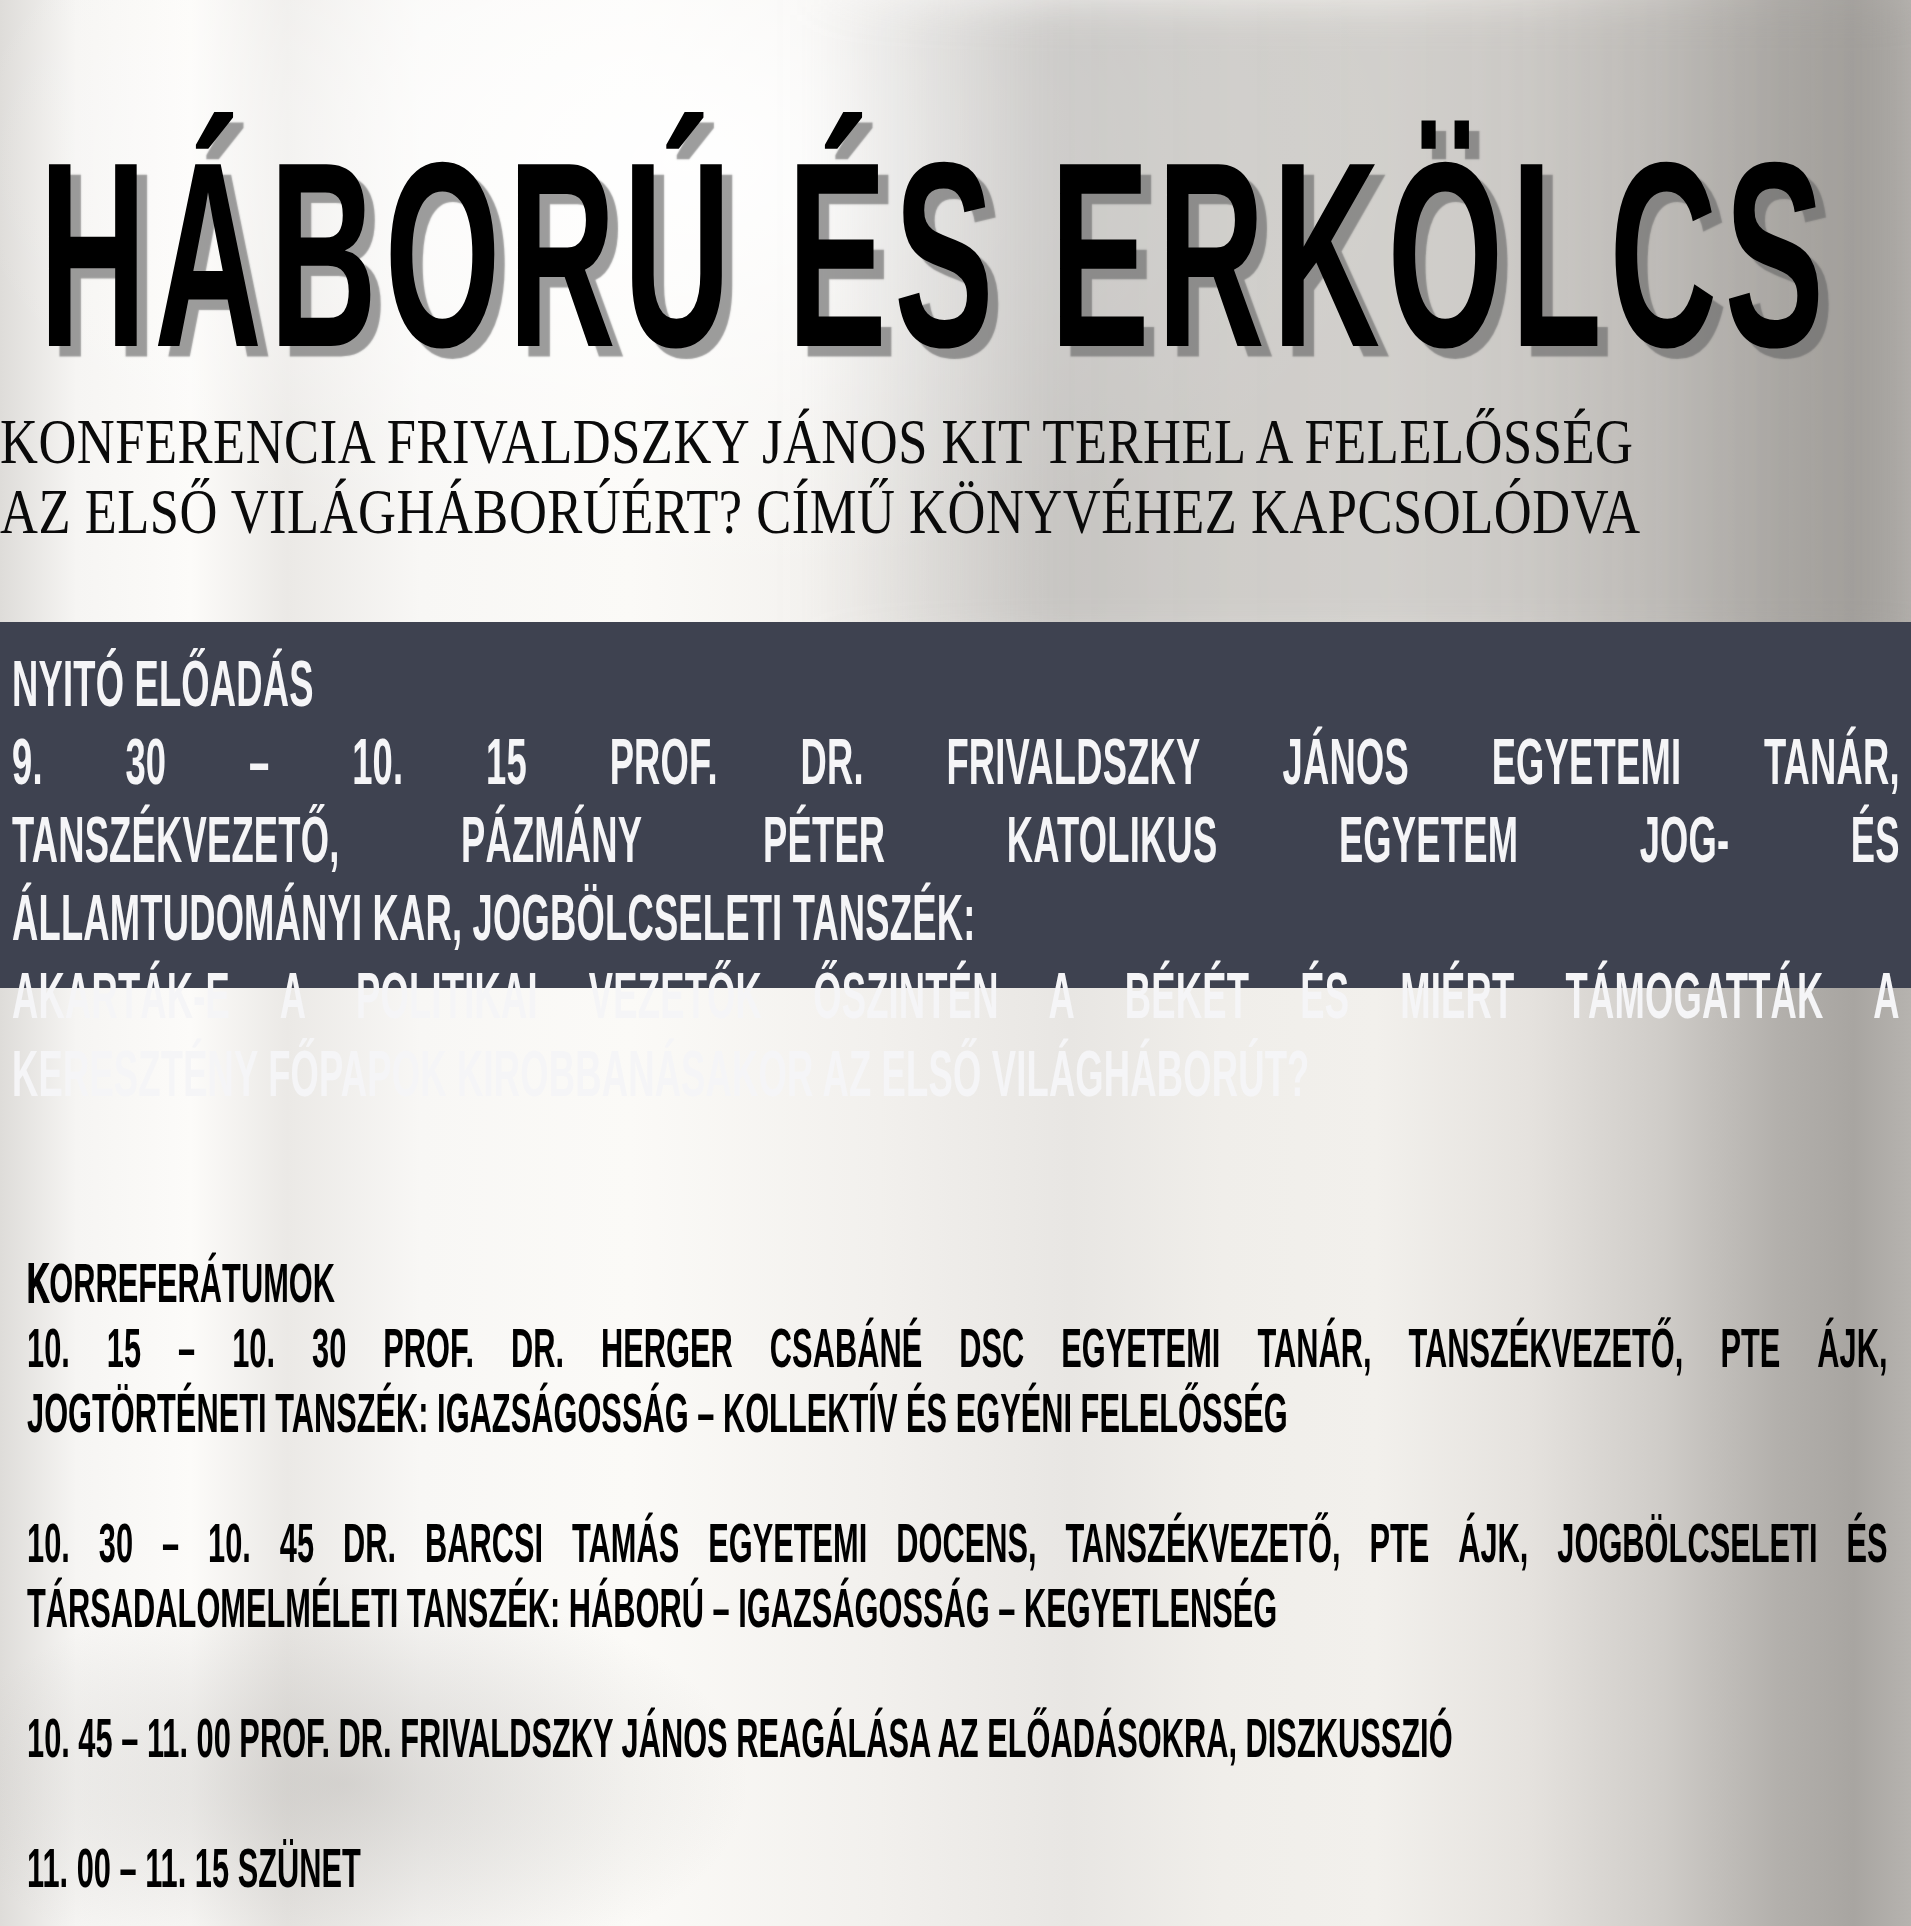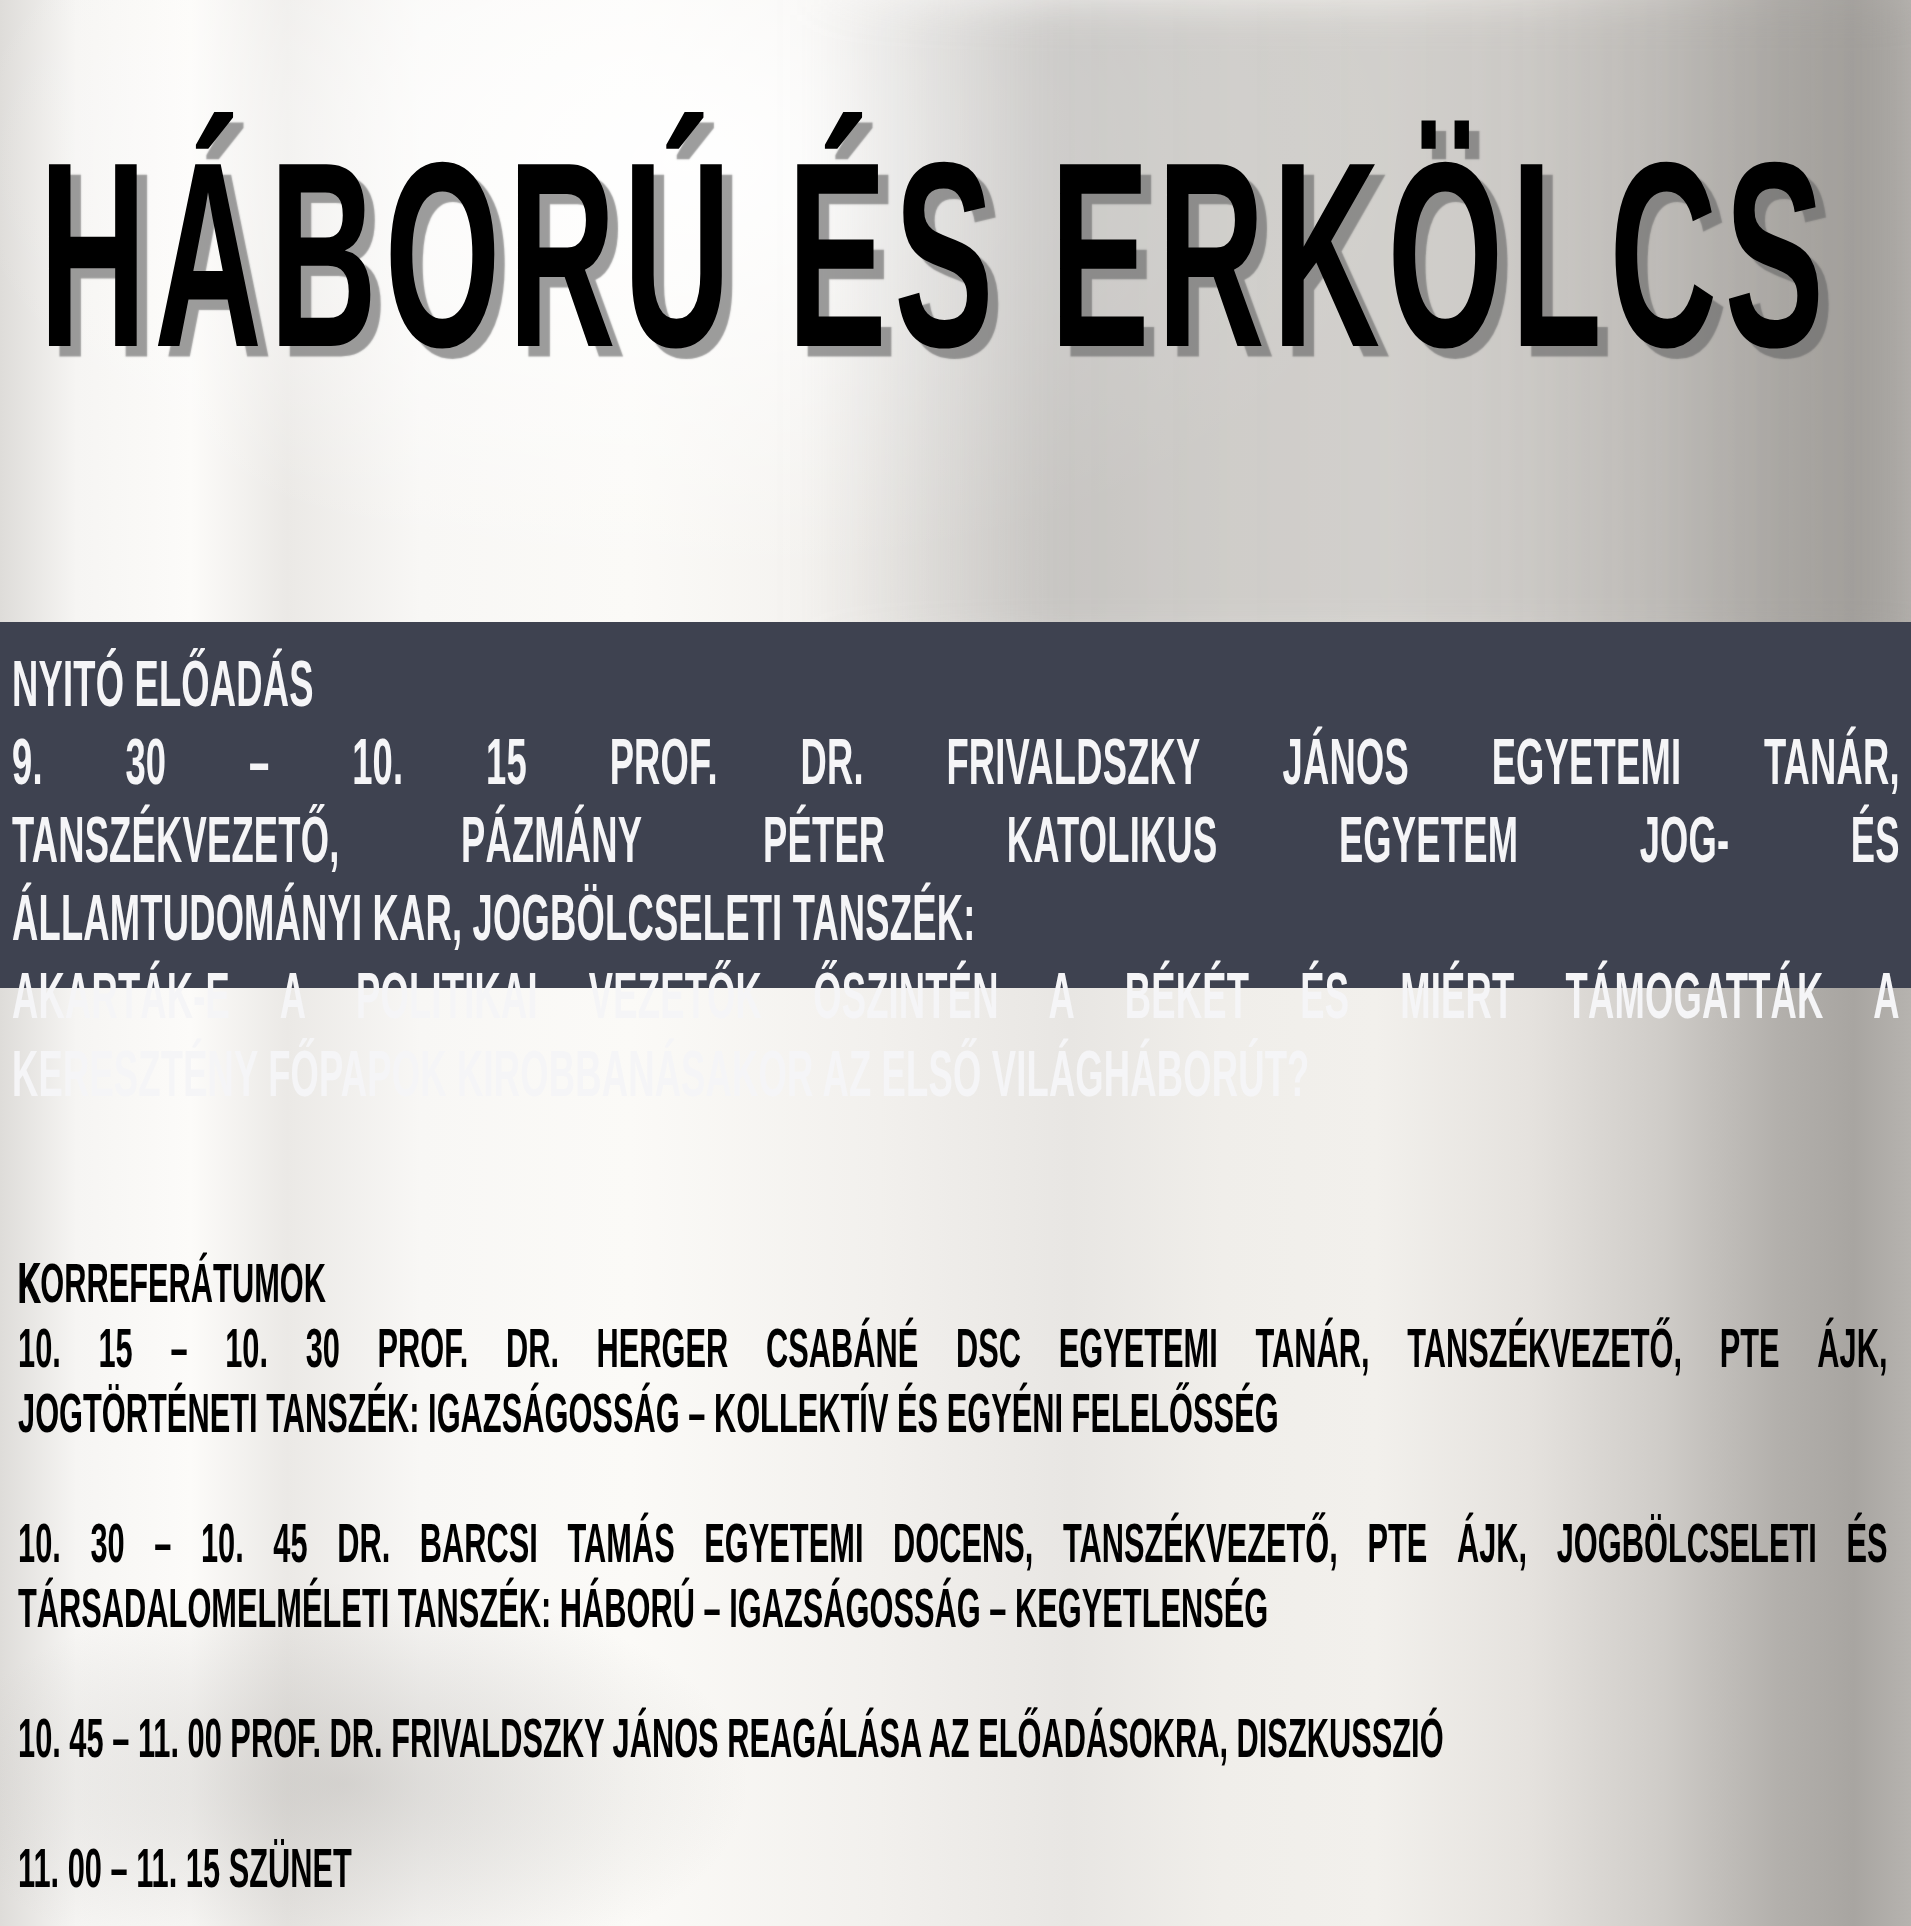--- a/index.html
+++ b/index.html
@@ -83,21 +83,21 @@
     font-size: 65px;
     line-height: 78px;
     font-weight: bold;
     letter-spacing: 0.005em;
     color: #f5f5f7;
   }
   .banner-inner .para { margin: 0; }
 
   .program {
     position: absolute;
-    left: 18px; right: 23.5px;
+    left: 27px; right: 23.5px;
     top: 1251px;
   }
   .program-inner {
     width: 178.57%;
     transform: scaleX(0.56);
     transform-origin: 0 0;
     font-size: 55px;
     line-height: 65px;
     font-weight: bold;
     color: #000;
@@ -112,20 +112,26 @@
 
   .section-heading .initial { -webkit-text-stroke: 1.9px currentColor; }
 </style>
 </head>
 <body>
 
 <div class="page">
 
   <h1 class="title">HÁBORÚ ÉS ERKÖLCS</h1>
 
+  <div class="subtitle">
+    <div class="subtitle-inner">
+        <div class="line">KONFERENCIA FRIVALDSZKY JÁNOS KIT TERHEL A FELELŐSSÉG</div>
+        <div class="line">AZ ELSŐ VILÁGHÁBORÚÉRT? CÍMŰ KÖNYVÉHEZ KAPCSOLÓDVA</div>
+      </div>
+  </div>
 
   <section class="banner" style="background: rgb(62, 66, 80);">
     <div class="banner-inner" style="color: rgb(245, 245, 247);">
       <div class="line banner-heading">NYITÓ ELŐADÁS</div>
       <div class="paras">
           <div class="para">
             <div class="line jl">9. 30 – 10. 15 PROF. DR. FRIVALDSZKY JÁNOS EGYETEMI TANÁR,</div>
             <div class="line jl">TANSZÉKVEZETŐ, PÁZMÁNY PÉTER KATOLIKUS EGYETEM JOG- ÉS</div>
             <div class="line">ÁLLAMTUDOMÁNYI KAR, JOGBÖLCSELETI TANSZÉK:</div>
           </div>

